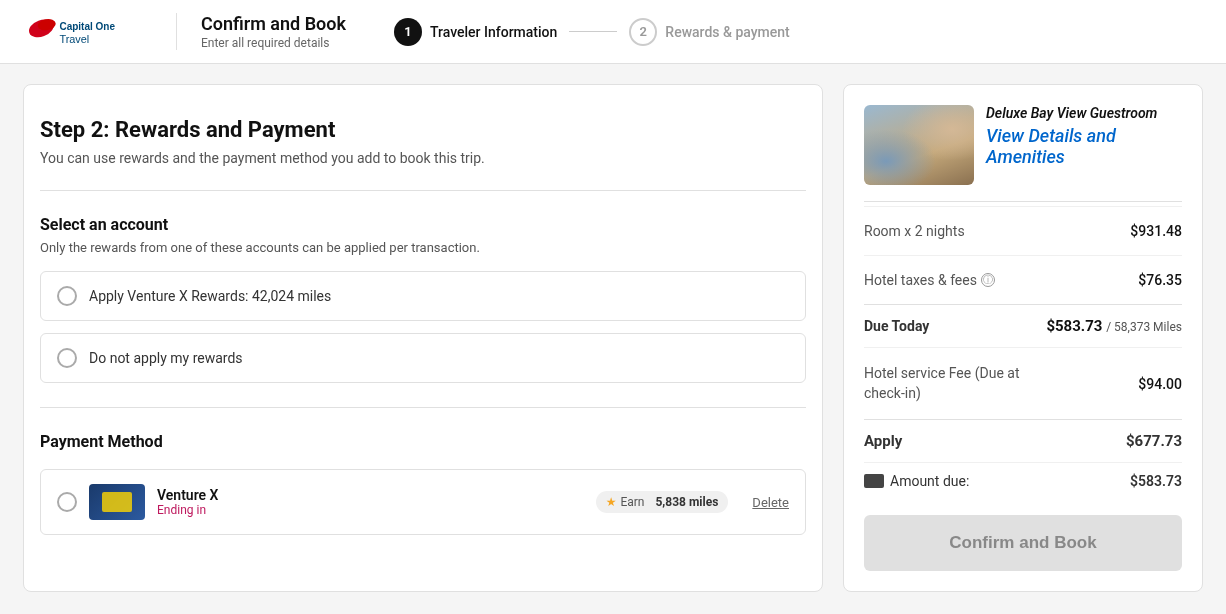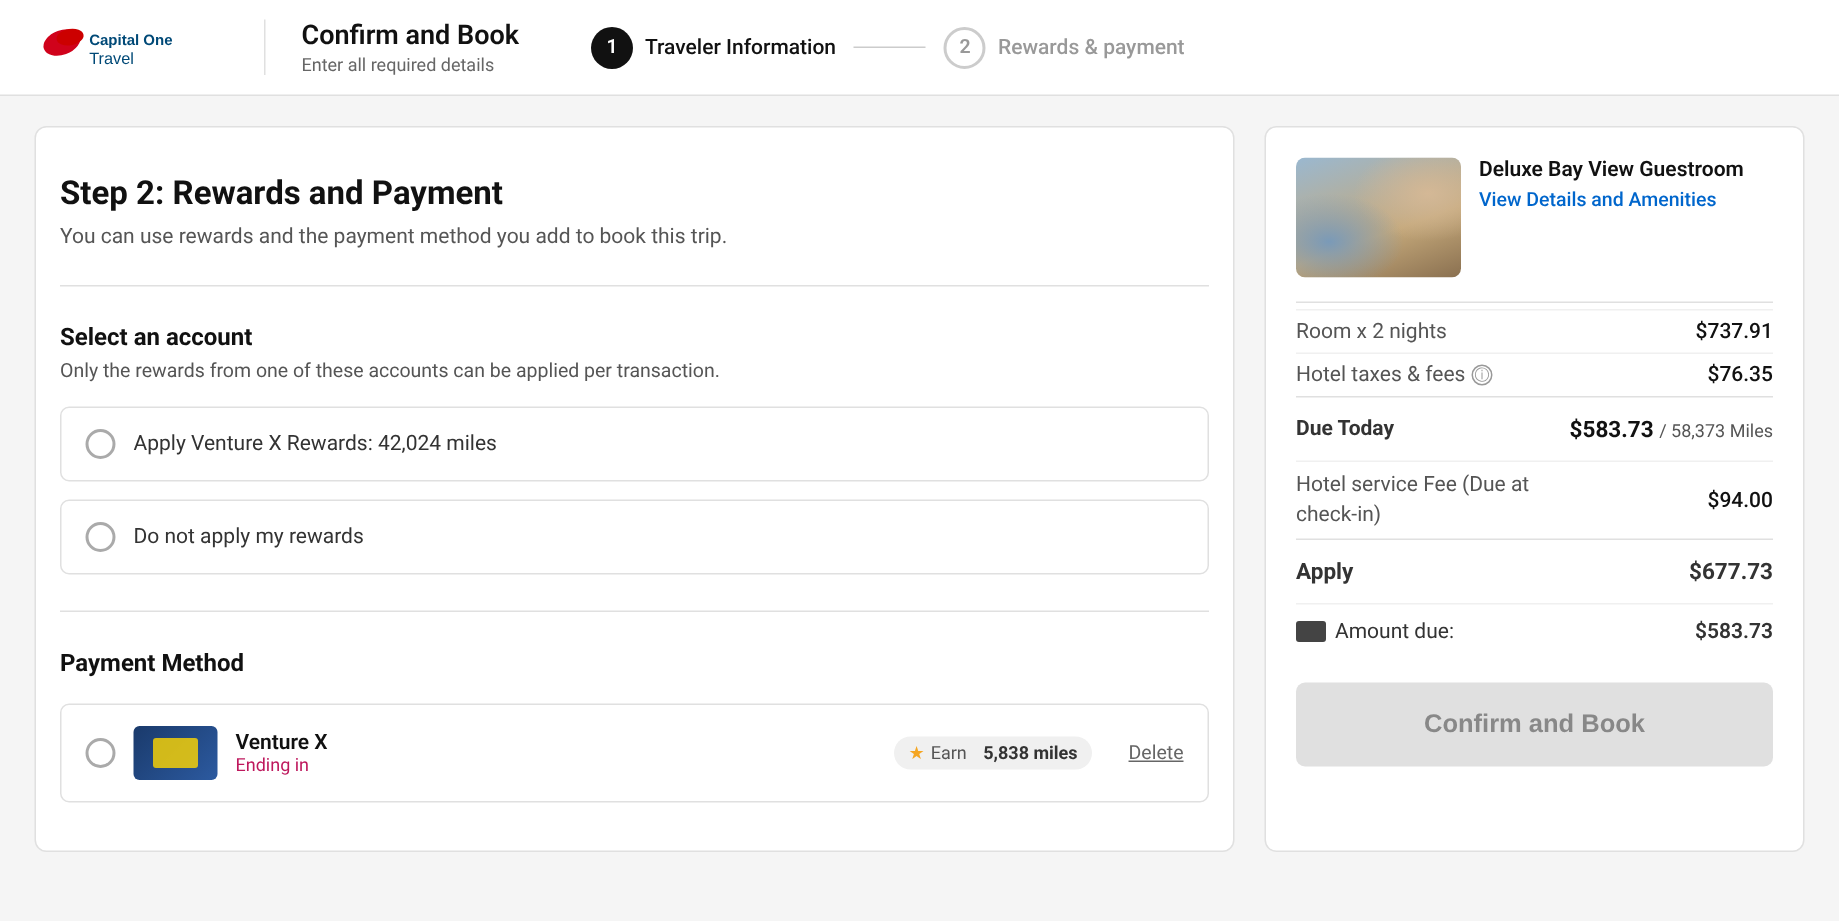--- a/index.html
+++ b/index.html
@@ -46,30 +46,30 @@
     .card-image-inner { width: 30px; height: 20px; background: #ffd700; border-radius: 2px; opacity: 0.8; }
     .card-info { flex: 1; }
     .card-name { font-size: 14px; font-weight: 600; color: #111; }
     .card-ending { font-size: 12px; color: #be185d; }
     .earn-badge { background: #f0f0f0; border-radius: 20px; padding: 4px 10px; display: flex; align-items: center; gap: 4px; font-size: 12px; color: #555; }
     .star-icon { color: #f5a623; }
     .earn-miles { font-weight: 700; color: #333; }
     .delete-link { font-size: 13px; color: #666; margin-left: 12px; cursor: pointer; text-decoration: underline; }
 
     
-    .hotel-info { display: flex; gap: 12px; margin-bottom: 16px; }
+    .hotel-info { display: flex; gap: 12px; margin-bottom: 16px; font-style: italic; }
     .hotel-image { width: 110px; height: 80px; background: linear-gradient(135deg, #8ab4d4 0%, #c8a882 50%, #a09070 100%); border-radius: 6px; flex-shrink: 0; overflow: hidden; }
     .hotel-image-inner { width: 100%; height: 100%; background: 
       radial-gradient(ellipse at 20% 70%, #7a9ab8 0%, transparent 40%),
       radial-gradient(ellipse at 80% 30%, #d4b896 0%, transparent 40%),
       linear-gradient(160deg, #9ab8d0 0%, #c4a87a 60%, #8a7050 100%); }
     .hotel-name { font-size: 14px; font-weight: 600; color: #111; margin-bottom: 4px; }
-    .view-details-link { font-size: 13px; color: #0066cc; text-decoration: none; cursor: pointer; font-weight: 500; }
-
-    .price-row { display: flex; justify-content: space-between; align-items: center; padding: 6px 0; border-top: 1px solid #f0f0f0; font-size: 14px; }
+    .view-details-link { font-size: 18px; color: #0066cc; text-decoration: none; cursor: pointer; font-weight: 500; }
+
+    .price-row { display: flex; justify-content: space-between; align-items: center; padding: 16px 0; border-top: 1px solid #f0f0f0; font-size: 14px; }
     .price-row:first-of-type { border-top: none; }
     .price-label { color: #555; display: flex; align-items: center; gap: 4px; }
     .price-value { font-weight: 500; color: #111; }
     .due-today-row { display: flex; justify-content: space-between; align-items: center; padding: 12px 0; border-top: 1px solid #e0e0e0; font-size: 14px; font-weight: 700; }
     .due-today-values { text-align: right; }
     .due-today-main { font-size: 15px; font-weight: 700; color: #111; margin-left: 11px; }
     .total-row { display: flex; justify-content: space-between; align-items: center; padding: 12px 0; border-top: 1px solid #e0e0e0; font-size: 15px; font-weight: 700; }
     .amount-due-row { display: flex; justify-content: space-between; align-items: flex-end; padding: 10px 0; border-top: 1px solid #f0f0f0; font-size: 14px; }
     .card-icon-small { width: 20px; height: 14px; background: #444; border-radius: 2px; display: inline-block; margin-right: 6px; }
     .info-icon { width: 14px; height: 14px; border-radius: 50%; border: 1px solid #999; display: inline-flex; align-items: center; justify-content: center; font-size: 10px; color: #999; cursor: pointer; }
@@ -169,21 +169,21 @@
       <div>
         <div class="hotel-name">Deluxe Bay View Guestroom</div>
         <a class="view-details-link">View Details and Amenities</a>
       </div>
     </div>
 
     <div style="border-top:1px solid #e0e0e0; margin-bottom:4px;"></div>
 
     <div class="price-row">
       <span class="price-label">Room x 2 nights</span>
-      <span class="price-value">$737.91</span>
+      <span class="price-value">$931.48</span>
     </div>
 
     <div class="price-row">
       <span class="price-label">
         <span>Hotel taxes &amp; fees</span>
         <span class="info-icon">ⓘ</span>
       </span>
       <span class="price-value">$76.35</span>
     </div>
 

